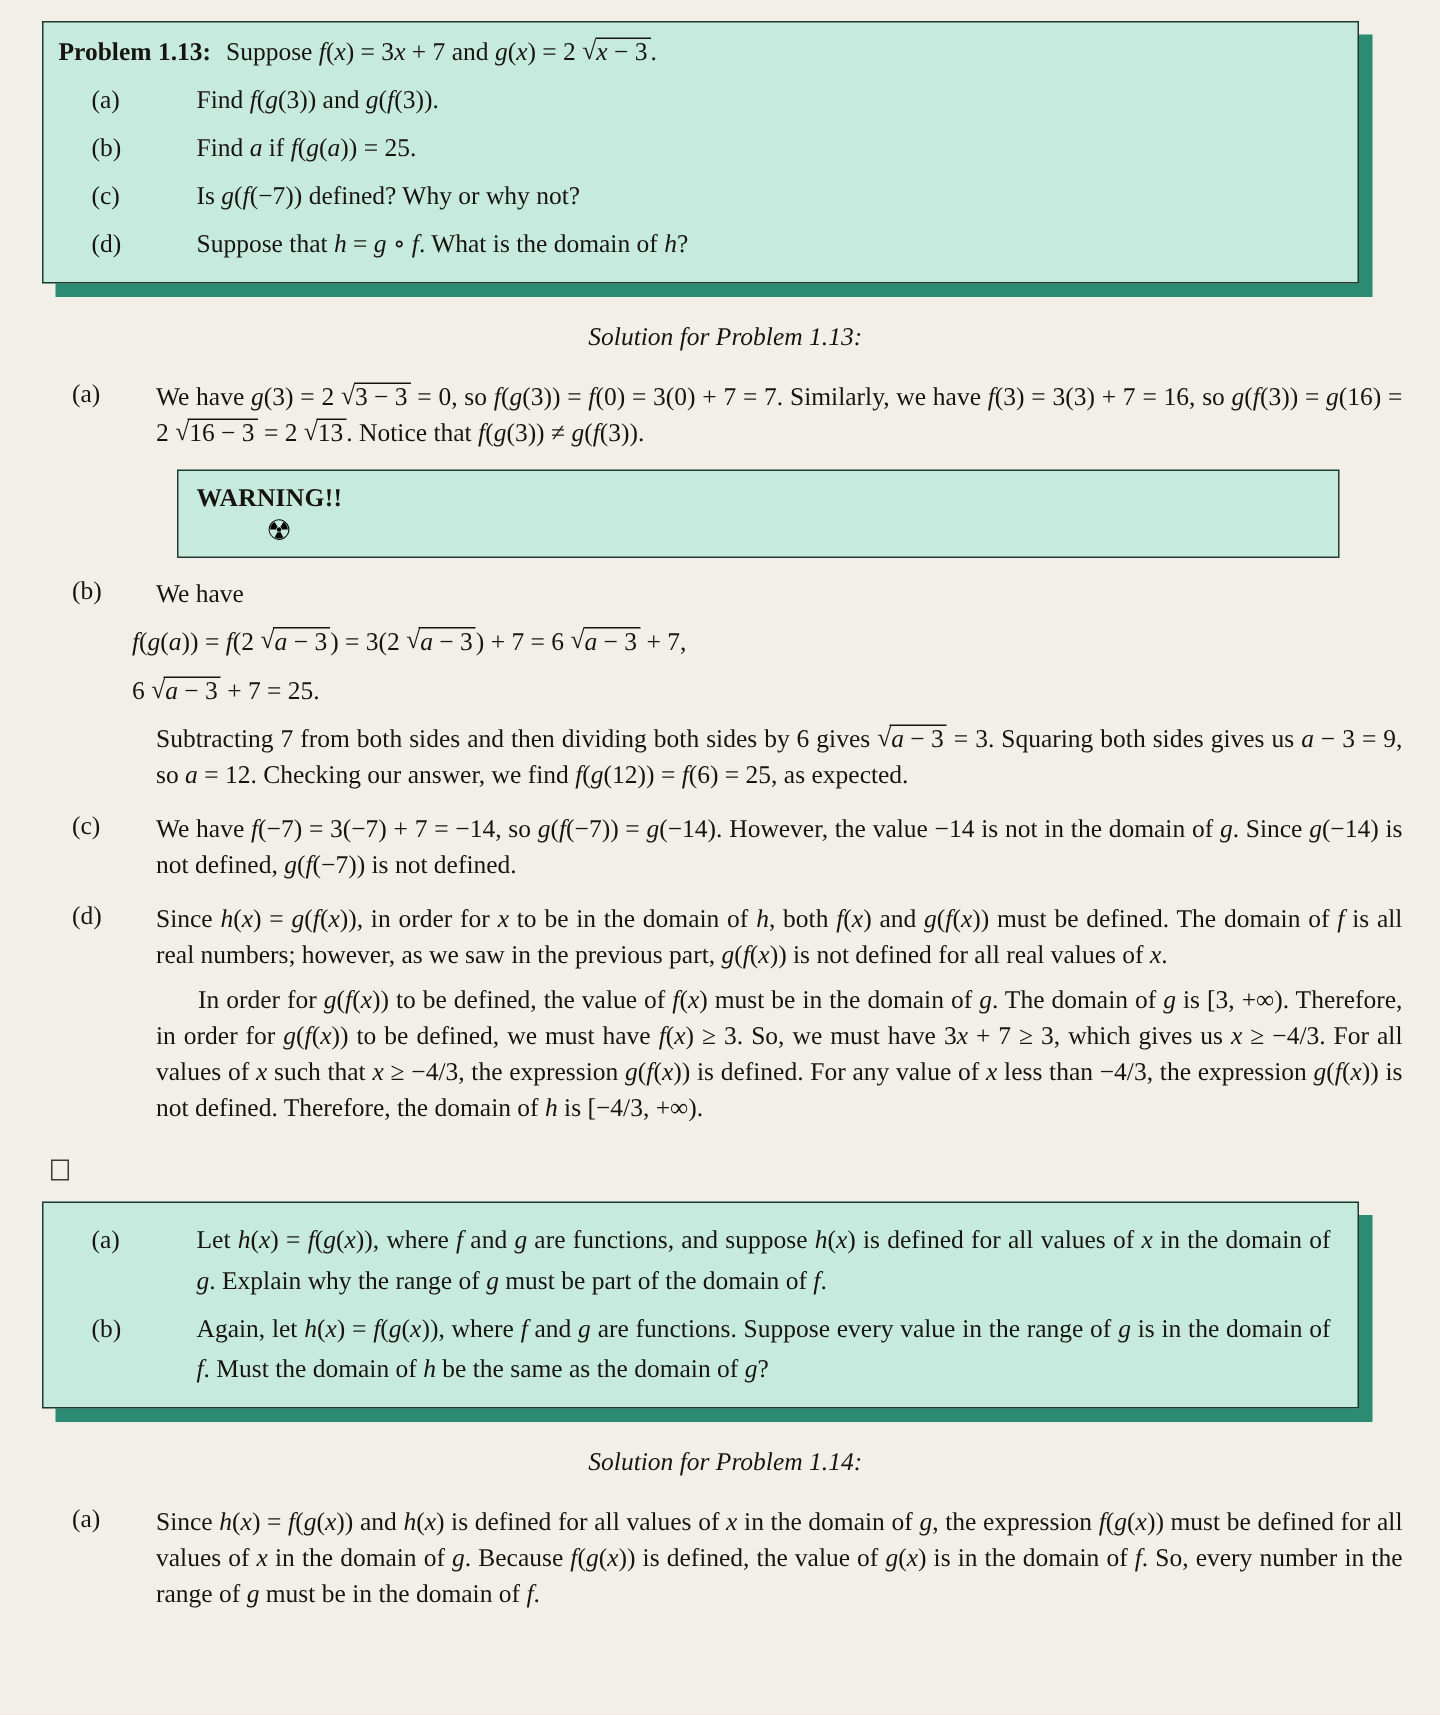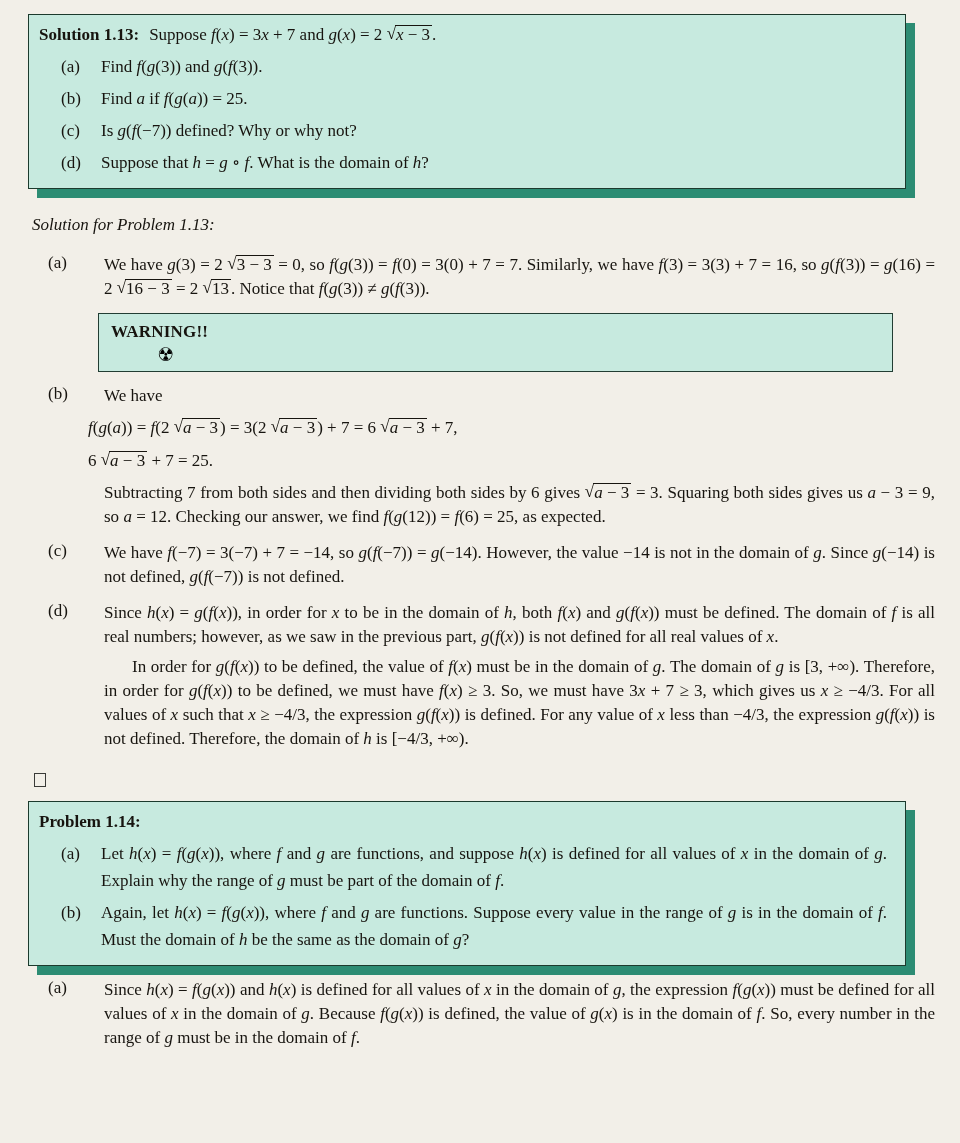--- a/index.html
+++ b/index.html
@@ -22,36 +22,36 @@
     box-shadow: 9px 9px 0 0 #2c8c73;
     width: 878px;
     padding: 6px 14px 12px 10px;
     line-height: 27px;
   }
   .problem-title { margin-bottom: 2px; }
   .problem-title b { font-weight: bold; }
   .problem-title .title-rest { margin-left: 10px; text-align: center; }
   .problem-item { display: flex; margin-top: 5px; padding-left: 22px; }
   .problem-item .ilabel { width: 40px; flex: none; }
-  .problem-item .itext { flex: 1; text-align: justify; padding-right: 4px; }
+  .problem-item .itext { flex: 1; text-align: justify; padding-right: 4px; margin-left: 30px; }
   
-  .sol-heading { font-style: italic; margin: 26px 0 18px 4px; }
+  .sol-heading { font-style: italic; margin: 26px 0 18px 4px; text-align: center; }
   .sol-part { display: flex; padding-left: 20px; margin-top: 12px; }
   .sol-part .plabel { width: 40px; flex: none; }
   .sol-part .pbody { flex: 1; }
   .para { text-align: justify; line-height: 24px; margin-left: 16px; }
   .para + .para { margin-top: 6px; }
   .indent-first { text-indent: 28px; }
   .eq { text-align: left; line-height: 26px; margin: 7px 0; }
   
   .warning-box {
     display: flex;
     background: #c7eadf;
     border: 1.5px solid #223d33;
-    margin: 12px 42px 4px 70px;
+    margin: 12px 42px 4px 90px;
     padding: 5px 10px 7px 12px;
     line-height: 25px;
   }
   .warning-label-col { width: 148px; flex: none; text-align: left; }
   .warning-word { font-weight: bold; letter-spacing: .2px; }
   .radiation-icon {
     display: block;
     width: 110px;
     text-align: center;
     font-family: "DejaVu Sans", sans-serif;
@@ -71,21 +71,21 @@
     margin: 22px 0 14px 6px;
   }
 </style>
 </head>
 <body>
 
 <div id="page">
 
   <div class="problem-box">
     <div class="problem-title">
-      <b>Solution 1.13:</b><span class="title-rest">Suppose <i>f</i>(<i>x</i>) = 3<i>x</i> + 7 and <i>g</i>(<i>x</i>) = 2 <span class="rad">√</span><span class="ovl"><i>x</i> − 3</span>.</span>
+      <b>Problem 1.13:</b><span class="title-rest">Suppose <i>f</i>(<i>x</i>) = 3<i>x</i> + 7 and <i>g</i>(<i>x</i>) = 2 <span class="rad">√</span><span class="ovl"><i>x</i> − 3</span>.</span>
     </div>
     <div class="problem-item">
       <span class="ilabel">(a)</span>
       <span class="itext">Find <i>f</i>(<i>g</i>(3)) and <i>g</i>(<i>f</i>(3)).</span>
     </div>
     <div class="problem-item">
       <span class="ilabel">(b)</span>
       <span class="itext">Find <i>a</i> if <i>f</i>(<i>g</i>(<i>a</i>)) = 25.</span>
     </div>
     <div class="problem-item">
@@ -135,33 +135,31 @@
     <span class="plabel">(d)</span>
     <div class="pbody">
       <div class="para">Since <i>h</i>(<i>x</i>) = <i>g</i>(<i>f</i>(<i>x</i>)), in order for <i>x</i> to be in the domain of <i>h</i>, both <i>f</i>(<i>x</i>) and <i>g</i>(<i>f</i>(<i>x</i>)) must be defined.  The domain of <i>f</i> is all real numbers; however, as we saw in the previous part, <i>g</i>(<i>f</i>(<i>x</i>)) is not defined for all real values of <i>x</i>.</div>
       <div class="para indent-first">In order for <i>g</i>(<i>f</i>(<i>x</i>)) to be defined, the value of <i>f</i>(<i>x</i>) must be in the domain of <i>g</i>.  The domain of <i>g</i> is [3, +∞). Therefore, in order for <i>g</i>(<i>f</i>(<i>x</i>)) to be defined, we must have <i>f</i>(<i>x</i>) ≥ 3. So, we must have 3<i>x</i> + 7 ≥ 3, which gives us <i>x</i> ≥ −4/3. For all values of <i>x</i> such that <i>x</i> ≥ −4/3, the expression <i>g</i>(<i>f</i>(<i>x</i>)) is defined. For any value of <i>x</i> less than −4/3, the expression <i>g</i>(<i>f</i>(<i>x</i>)) is not defined. Therefore, the domain of <i>h</i> is [−4/3, +∞).</div>
     </div>
   </div>
 
   <div class="qed-square"></div>
 
   <div class="problem-box">
-    <div class="problem-title">
-      <b>Problem 1.14:</b>
-    </div>
     <div class="problem-item">
       <span class="ilabel">(a)</span>
       <span class="itext">Let <i>h</i>(<i>x</i>) = <i>f</i>(<i>g</i>(<i>x</i>)), where <i>f</i> and <i>g</i> are functions, and suppose <i>h</i>(<i>x</i>) is defined for all values of <i>x</i> in the domain of <i>g</i>. Explain why the range of <i>g</i> must be part of the domain of <i>f</i>.</span>
     </div>
     <div class="problem-item">
       <span class="ilabel">(b)</span>
       <span class="itext">Again, let <i>h</i>(<i>x</i>) = <i>f</i>(<i>g</i>(<i>x</i>)), where <i>f</i> and <i>g</i> are functions.  Suppose every value in the range of <i>g</i> is in the domain of <i>f</i>.  Must the domain of <i>h</i> be the same as the domain of <i>g</i>?</span>
     </div>
   </div>
 
+  <div class="sol-heading">Solution for Problem 1.14:</div>
 
   <div class="sol-part">
     <span class="plabel">(a)</span>
     <div class="pbody">
       <div class="para">Since <i>h</i>(<i>x</i>) = <i>f</i>(<i>g</i>(<i>x</i>)) and <i>h</i>(<i>x</i>) is defined for all values of <i>x</i> in the domain of <i>g</i>, the expression <i>f</i>(<i>g</i>(<i>x</i>)) must be defined for all values of <i>x</i> in the domain of <i>g</i>.  Because <i>f</i>(<i>g</i>(<i>x</i>)) is defined, the value of <i>g</i>(<i>x</i>) is in the domain of <i>f</i>. So, every number in the range of <i>g</i> must be in the domain of <i>f</i>.</div>
     </div>
   </div>
 
 </div>
 

